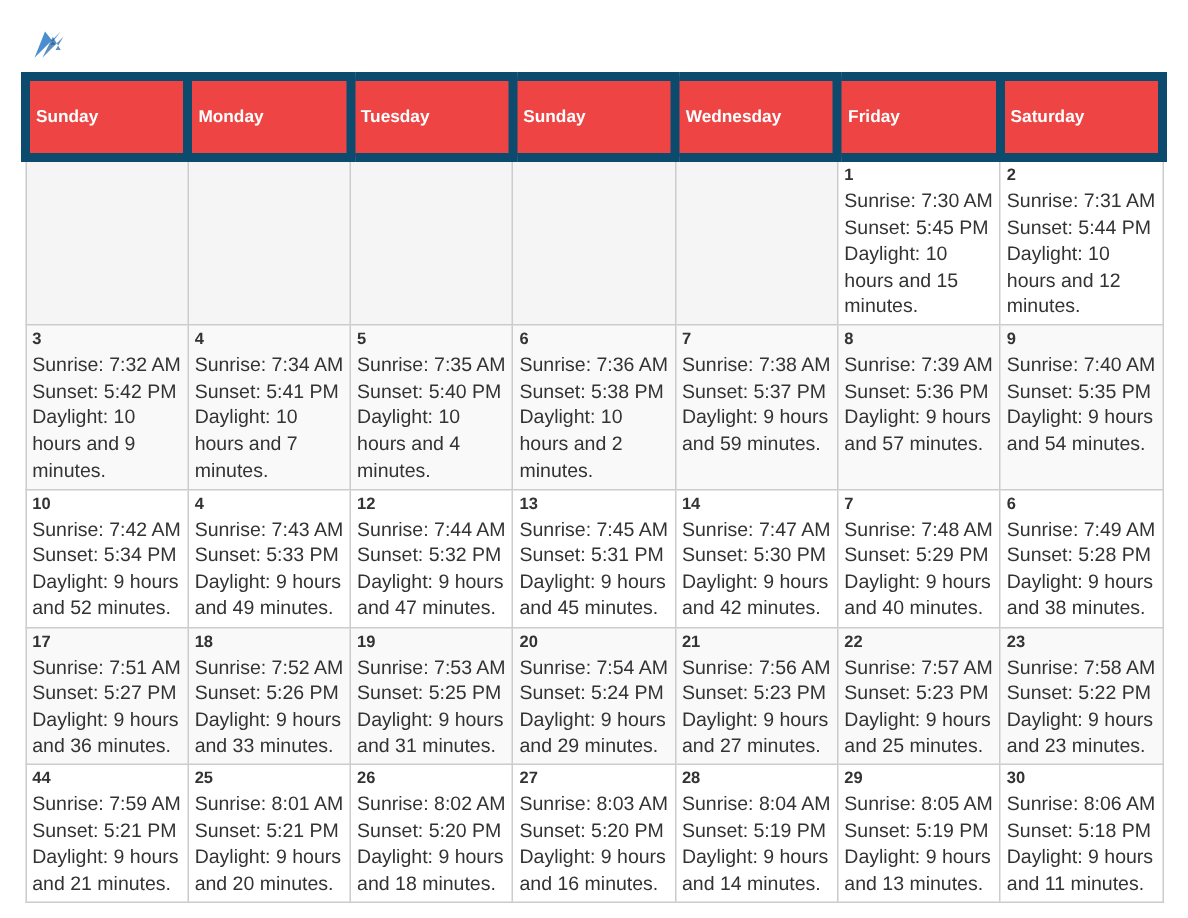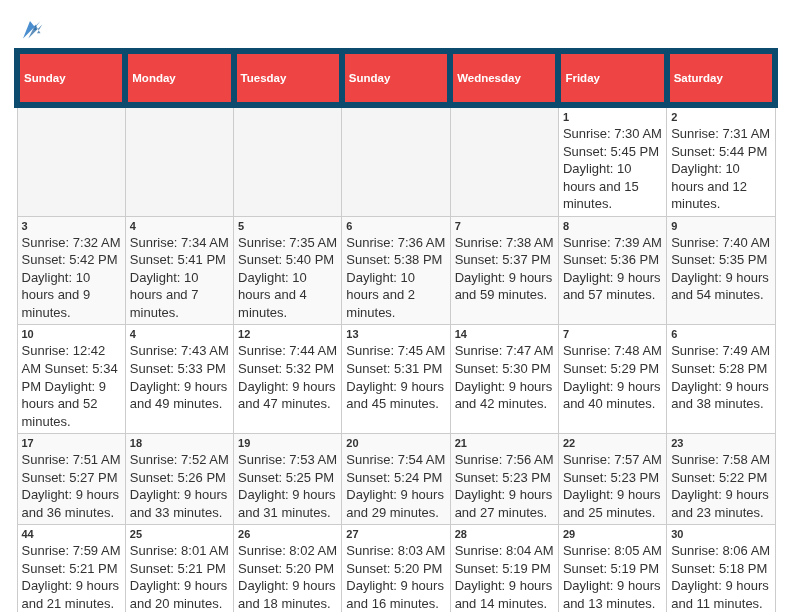--- a/index.html
+++ b/index.html
@@ -193,21 +193,21 @@
           <td>
             <div class="day-number">9</div>
             <div class="day-info">Sunrise: 7:40 AM
 Sunset: 5:35 PM
 Daylight: 9 hours and 54 minutes.</div>
           </td>
         </tr>
         <tr>
           <td>
             <div class="day-number">10</div>
-            <div class="day-info">Sunrise: 12:42 AM
+            <div class="day-info">Sunrise: 7:42 AM
 Sunset: 5:34 PM
 Daylight: 9 hours and 52 minutes.</div>
           </td>
           <td>
             <div class="day-number">4</div>
             <div class="day-info">Sunrise: 7:43 AM
 Sunset: 5:33 PM
 Daylight: 9 hours and 49 minutes.</div>
           </td>
           <td>

